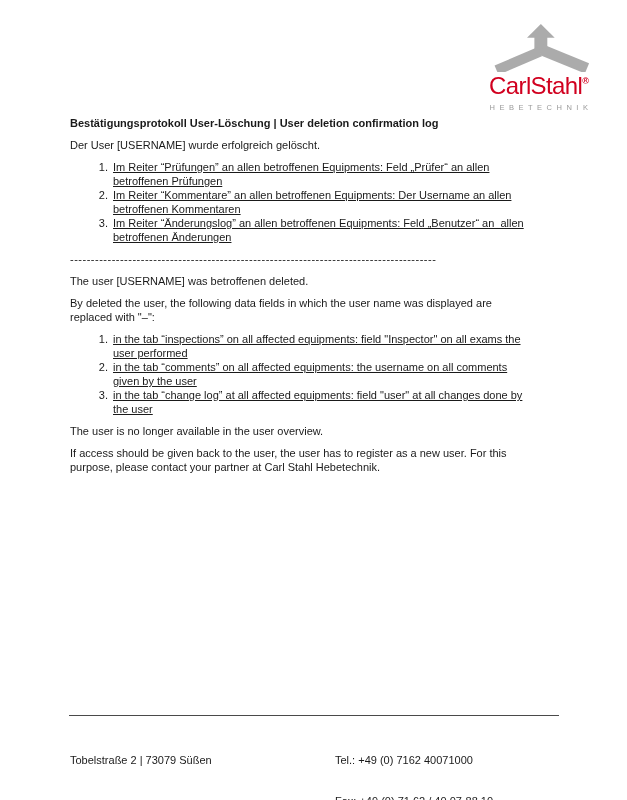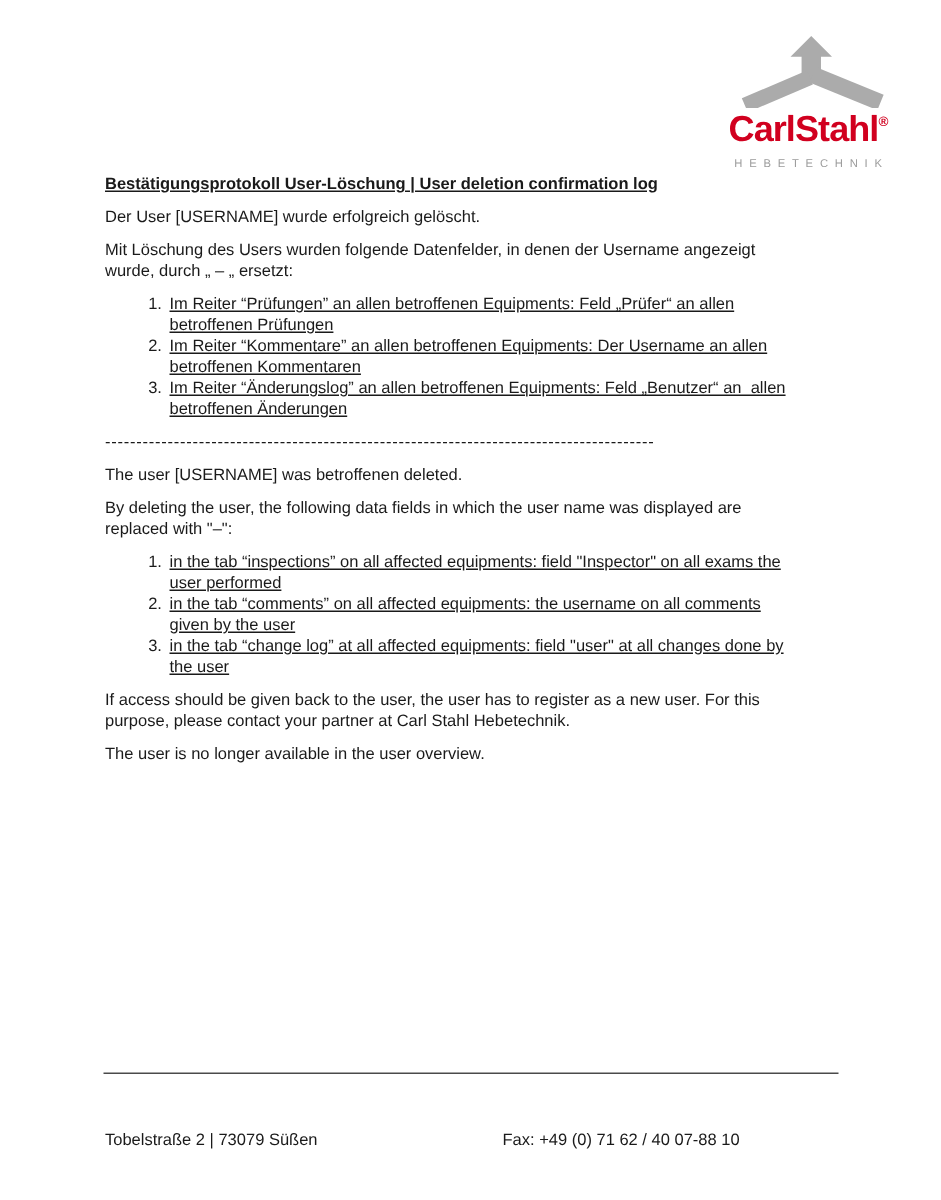--- a/index.html
+++ b/index.html
@@ -4,27 +4,27 @@
 <style>
   html,body{margin:0;padding:0;}
   body{
     width:627px;height:800px;background:#ffffff;position:relative;overflow:hidden;
     font-family:"Liberation Sans", sans-serif;color:#1a1a1a;
   }
   
   .logo{position:absolute;left:476px;top:24px;width:126px;text-align:center;}
   .logo-mark{display:block;margin:0 auto;}
   .logo-wordmark{white-space:nowrap;line-height:22px;margin-top:-2px;}
-  .brand{color:#d1001f;font-weight:bold;font-size:24px;letter-spacing:-0.6px;}
+  .brand{color:#d1001f;font-weight:normal;font-size:24px;letter-spacing:-0.6px;}
   .reg{color:#d1001f;font-size:9px;vertical-align:10px;font-weight:bold;}
   .logo-sub{color:#9b9b9b;font-size:7.5px;letter-spacing:4.5px;margin-top:3px;margin-left:4px;font-weight:normal;}
   
   .content{position:absolute;left:70px;top:116px;width:489px;font-size:11px;line-height:14px;}
   .content p{margin:0 0 8px 0;white-space:pre-wrap;}
-  .doc-title{font-weight:bold;text-decoration:underline;}
+  .doc-title{font-weight:bold;}
   .content ol{margin:0 0 8px 0;padding-left:41px;}
   .content li{white-space:pre-wrap;padding-left:2px;text-decoration:underline;}
   .separator{letter-spacing:0.5px;}
   
   .footer-rule{position:absolute;left:69px;top:715px;width:490px;height:0;border-top:1.2px solid #4a4a4a;}
   .footer{position:absolute;left:70px;top:727px;width:489px;display:flex;font-size:11px;line-height:13.6px;}
   .footer-col-left{width:265px;}
   .footer-col-right{flex:1;}
   .footer div{white-space:pre-wrap;}
 </style>
@@ -41,57 +41,56 @@
     </g>
   </svg>
   <div class="logo-wordmark"><span class="brand">CarlStahl</span><span class="reg">®</span></div>
   <div class="logo-sub">HEBETECHNIK</div>
 </div>
 
 <div class="content">
   <p class="doc-title">Bestätigungsprotokoll User-Löschung | User deletion confirmation log</p>
 
   <p>Der User [USERNAME] wurde erfolgreich gelöscht.</p>
-  <p>Mit Löschung des Users wurden folgende Datenfelder, in denen der Username angezeigt
-wurde, durch „ – „ ersetzt:</p>
 
   <ol>
     <li>Im Reiter “Prüfungen” an allen betroffenen Equipments: Feld „Prüfer“ an allen
 betroffenen Prüfungen</li>
     <li>Im Reiter “Kommentare” an allen betroffenen Equipments: Der Username an allen
 betroffenen Kommentaren</li>
     <li>Im Reiter “Änderungslog” an allen betroffenen Equipments: Feld „Benutzer“ an  allen
 betroffenen Änderungen</li>
   </ol>
 
 
   <p class="separator">----------------------------------------------------------------------------------------</p>
 
   <p>The user [USERNAME] was betroffenen deleted.</p>
-  <p>By deleting the user, the following data fields in which the user name was displayed are
+  <p>By deleted the user, the following data fields in which the user name was displayed are
 replaced with "–":</p>
 
   <ol>
     <li>in the tab “inspections” on all affected equipments: field "Inspector" on all exams the
 user performed</li>
     <li>in the tab “comments” on all affected equipments: the username on all comments
 given by the user</li>
     <li>in the tab “change log” at all affected equipments: field "user" at all changes done by
 the user</li>
   </ol>
 
+  <p>The user is no longer available in the user overview.</p>
   <p>If access should be given back to the user, the user has to register as a new user. For this
 purpose, please contact your partner at Carl Stahl Hebetechnik.</p>
-  <p>The user is no longer available in the user overview.</p>
 </div>
 
 <div class="footer-rule"></div>
 
 <div class="footer">
   <div class="footer-col-left">
     <div>Tobelstraße 2 | 73079 Süßen</div>
     
   </div>
   <div class="footer-col-right">
+    <div>Tel.: +49 (0) 7162 40071000</div>
     <div>Fax: +49 (0) 71 62 / 40 07-88 10</div>
     
   </div>
 </div>
 
 </body></html>

